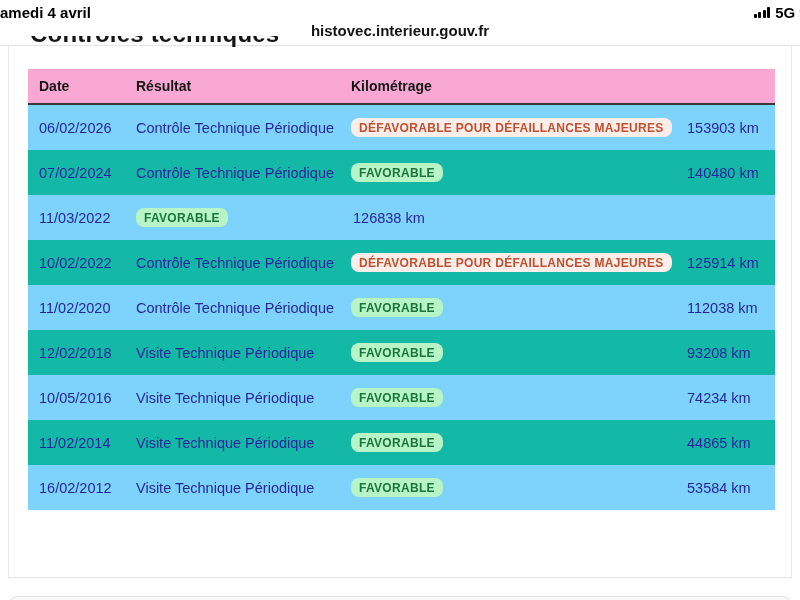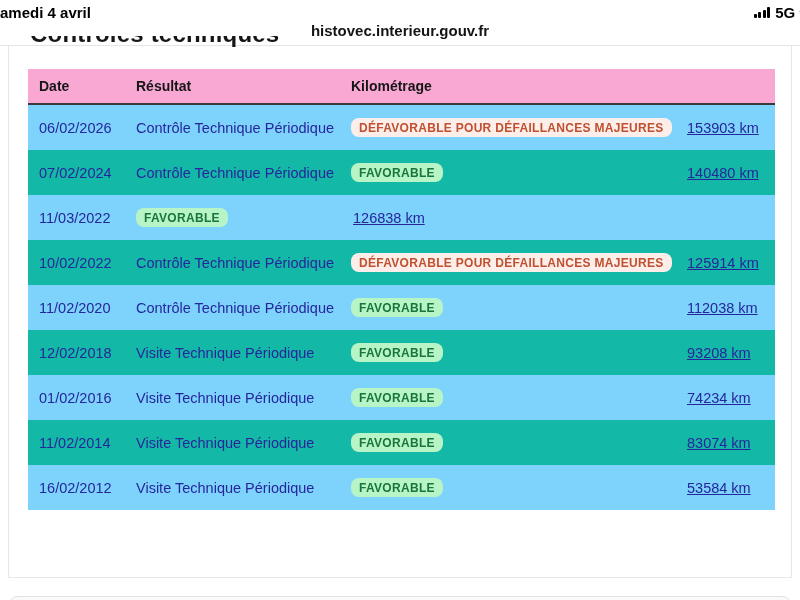--- a/index.html
+++ b/index.html
@@ -55,21 +55,21 @@
     box-sizing:border-box;
   }
   .row{
     display:grid;grid-template-columns:97px 215px 334px 1fr;
     align-items:center;height:45px;padding-left:11px;
     font-size:14.5px;color:#26269c;
     box-sizing:border-box;background:#7dd3fc;
   }
   .row.alt{background:#14b8a6;}
   .cell{overflow:hidden;white-space:nowrap;}
-  .km-cell{padding-left:2px;text-decoration:underline;}
+  .km-cell{padding-left:2px;}
   .badge{
     display:inline-block;font-size:12px;font-weight:700;
     padding:4px 8px 3px 8px;border-radius:8px;letter-spacing:0.3px;
     text-transform:uppercase;line-height:1;
   }
   
   .next-card-edge{
     position:absolute;left:10px;right:10px;top:596px;height:8px;
     background:#fafafa;border:1px solid #e2e2e2;border-bottom:none;
     border-radius:7px 7px 0 0;box-sizing:border-box;
@@ -135,30 +135,30 @@
           <div class="cell"><div class="badge" style="background: rgb(184, 245, 198); color: rgb(24, 117, 60);">FAVORABLE</div></div>
           <div class="cell km-cell">112038 km</div>
         </div>
         <div class="row alt">
           <div class="cell">12/02/2018</div>
           <div class="cell">Visite Technique Périodique</div>
           <div class="cell"><div class="badge" style="background: rgb(184, 245, 198); color: rgb(24, 117, 60);">FAVORABLE</div></div>
           <div class="cell km-cell">93208 km</div>
         </div>
         <div class="row">
-          <div class="cell">01/02/2016</div>
+          <div class="cell">10/05/2016</div>
           <div class="cell">Visite Technique Périodique</div>
           <div class="cell"><div class="badge" style="background: rgb(184, 245, 198); color: rgb(24, 117, 60);">FAVORABLE</div></div>
           <div class="cell km-cell">74234 km</div>
         </div>
         <div class="row alt">
           <div class="cell">11/02/2014</div>
           <div class="cell">Visite Technique Périodique</div>
           <div class="cell"><div class="badge" style="background: rgb(184, 245, 198); color: rgb(24, 117, 60);">FAVORABLE</div></div>
-          <div class="cell km-cell">83074 km</div>
+          <div class="cell km-cell">44865 km</div>
         </div>
         <div class="row">
           <div class="cell">16/02/2012</div>
           <div class="cell">Visite Technique Périodique</div>
           <div class="cell"><div class="badge" style="background: rgb(184, 245, 198); color: rgb(24, 117, 60);">FAVORABLE</div></div>
           <div class="cell km-cell">53584 km</div>
         </div>
       </div>
   </div>
 </div>

